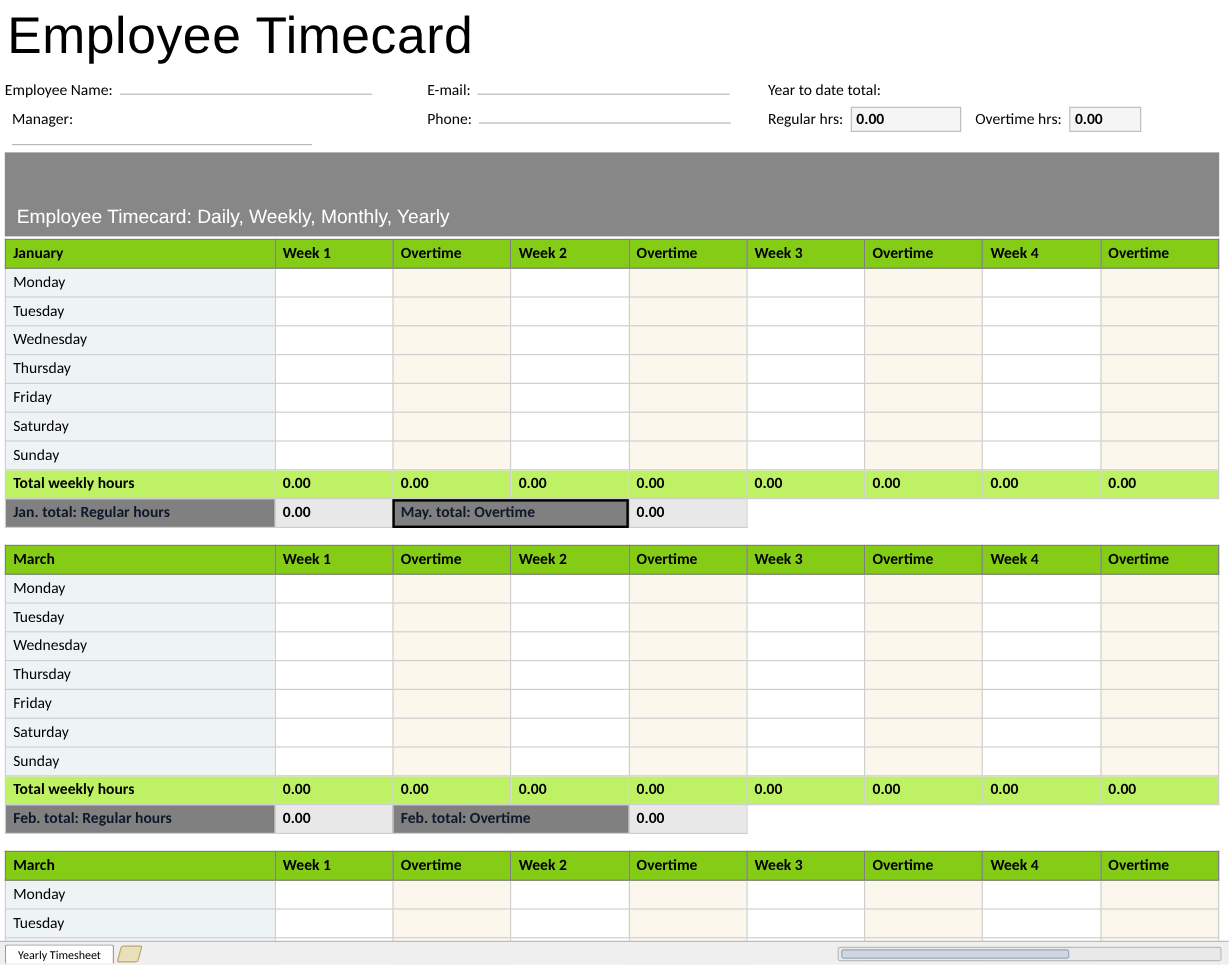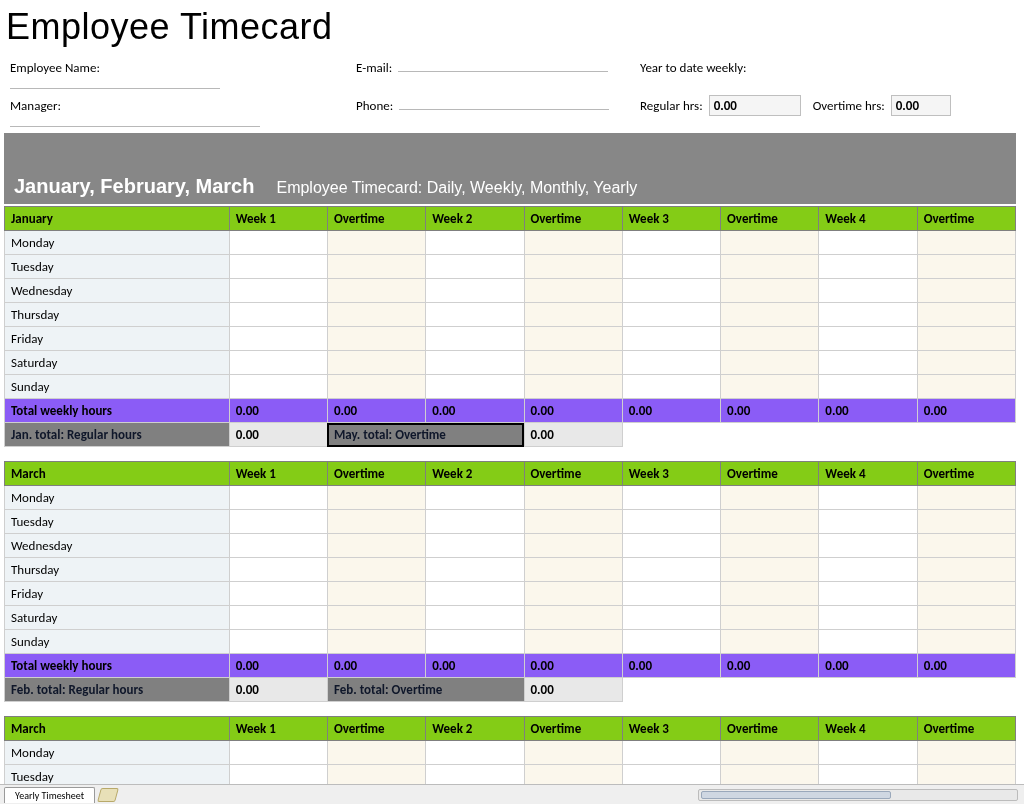--- a/index.html
+++ b/index.html
@@ -1,66 +1,66 @@
 <!DOCTYPE html>
 <html><head>
 <meta charset="utf-8">
 <style>
   * { box-sizing: border-box; margin: 0; padding: 0; }
   body { font-family: "Calibri", "Segoe UI", Arial, sans-serif; font-size: 13px; color: #000; background: #fff; width: 1024px; height: 804px; overflow: hidden; position: relative; }
   .page { padding: 6px 8px 0 4px; }
-  h1.title { font-family: "Century Gothic", "Segoe UI", Arial, sans-serif; font-weight: 400; font-size: 36px; letter-spacing: .5px; margin: 0 0 10px 2px; }
+  h1.title { font-family: "Century Gothic", "Segoe UI", Arial, sans-serif; font-weight: 400; font-size: 43px; letter-spacing: .5px; margin: 0 0 10px 2px; }
   .info-row { display: flex; gap: 4px; margin-bottom: 6px; align-items: baseline; }
   .info-row .pair { display: flex; align-items: baseline; }
   .info-row .lbl { white-space: nowrap; }
   .info-row .dash { display: inline-block; border-bottom: 1px solid #b8b8b8; height: 14px; }
   .ytd-val { border: 1px solid #bfbfbf; background: #f5f5f5; display: inline-block; padding: 2px 4px; font-weight: 700; min-width: 60px; }
 
   .quarter-bar { background: #878787; color: #fff; padding: 6px 10px; display: flex; align-items: baseline; gap: 22px; margin-top: 4px; }
   .quarter-bar .q-title { font-family: "Century Gothic","Segoe UI",Arial,sans-serif; font-weight: 700; font-size: 20px; }
   .quarter-bar .q-sub { font-family: "Century Gothic","Segoe UI",Arial,sans-serif; font-size: 16px; color: #ffffff; margin-top: 40px; }
 
   table.tc { border-collapse: collapse; width: 100%; table-layout: fixed; margin-top: 2px; }
   table.tc col.day { width: 224px; }
   table.tc col.wk  { width: 98px; }
 
   table.tc th { background: #84cc16; border: 1px solid #7f7f7f; text-align: left; padding: 4px 6px; font-weight: 700; font-size: 13px; }
   table.tc td { border: 1px solid #cfcfcf; padding: 4px 6px; height: 24px; font-size: 13px; }
   table.tc td.daycell { background: #eef3f6; }
   table.tc td.dataW  { background: #ffffff; }
   table.tc td.dataO  { background: #fbf7ec; }
-  table.tc tr.total td { background: #8b5cf6; font-weight: 700; }
+  table.tc tr.total td { background: #bef264; font-weight: 700; }
   table.tc tr.mtotal td { background: #808080; color: #0f172a; font-weight: 700; }
   table.tc tr.mtotal td.otval { background: #e8e8e8; color: #000; font-weight: 700; }
   table.tc tr.mtotal td.blank { background: #fff; border: none; }
   .selected-cell { outline: 2px solid #000; outline-offset: -2px; }
 
   .tabs { position: absolute; left: 0; right: 0; bottom: 0; height: 20px; background: #efefef; border-top: 1px solid #bcbcbc; display: flex; align-items: center; padding-left: 4px; gap: 4px; }
   .tab { background: #fff; border: 1px solid #9a9a9a; border-bottom: none; padding: 1px 10px; font-size: 10px; border-radius: 2px 2px 0 0; }
   .newtab { width: 18px; height: 14px; background: #e8e0b8; border: 1px solid #b8a96a; transform: skewX(-15deg); border-radius: 2px; }
   .hscroll { position: absolute; right: 6px; bottom: 3px; width: 320px; height: 12px; background: #e9e9e9; border: 1px solid #bcbcbc; border-radius: 2px; }
   .hscroll .thumb { position: absolute; left: 2px; top: 1px; width: 190px; height: 8px; background: #cfd7e2; border: 1px solid #9aa8bb; border-radius: 2px; }
 </style>
 </head>
 <body>
 
 <div class="page">
   <h1 class="title">Employee Timecard</h1>
 
   <div class="info-row">
-    <div class="pair" style="width:348px;flex-direction:column;">
+    <div class="pair" style="width:348px;">
       <span class="lbl">Employee Name:</span>
       <span class="dash" style="width:210px;margin-left:6px;"></span>
     </div>
     <div class="pair" style="width:280px;">
       <span class="lbl">E-mail:</span>
       <span class="dash" style="width:210px;margin-left:6px;"></span>
     </div>
     <div class="pair">
-      <span class="lbl">Year to date weekly:</span>
+      <span class="lbl">Year to date total:</span>
     </div>
   </div>
 
   <div class="info-row">
     <div class="pair" style="width:348px;flex-direction:column;">
       <span class="lbl">Manager:</span>
       <span class="dash" style="width:250px;margin-left:6px;"></span>
     </div>
     <div class="pair" style="width:280px;">
       <span class="lbl">Phone:</span>
@@ -68,21 +68,20 @@
     </div>
     <div class="pair" style="gap:6px;">
       <span class="lbl">Regular hrs:</span>
       <span class="ytd-val" style="width:92px;">0.00</span>
       <span class="lbl" style="margin-left:6px;">Overtime hrs:</span>
       <span class="ytd-val" style="width:60px;">0.00</span>
     </div>
   </div>
 
   <div class="quarter-bar">
-    <span class="q-title">January, February, March</span>
     <span class="q-sub">Employee Timecard: Daily, Weekly, Monthly, Yearly</span>
   </div>
 
   <table class="tc">
     <colgroup>
         <col class="day">
         <col class="wk">
         <col class="wk">
         <col class="wk">
         <col class="wk">

